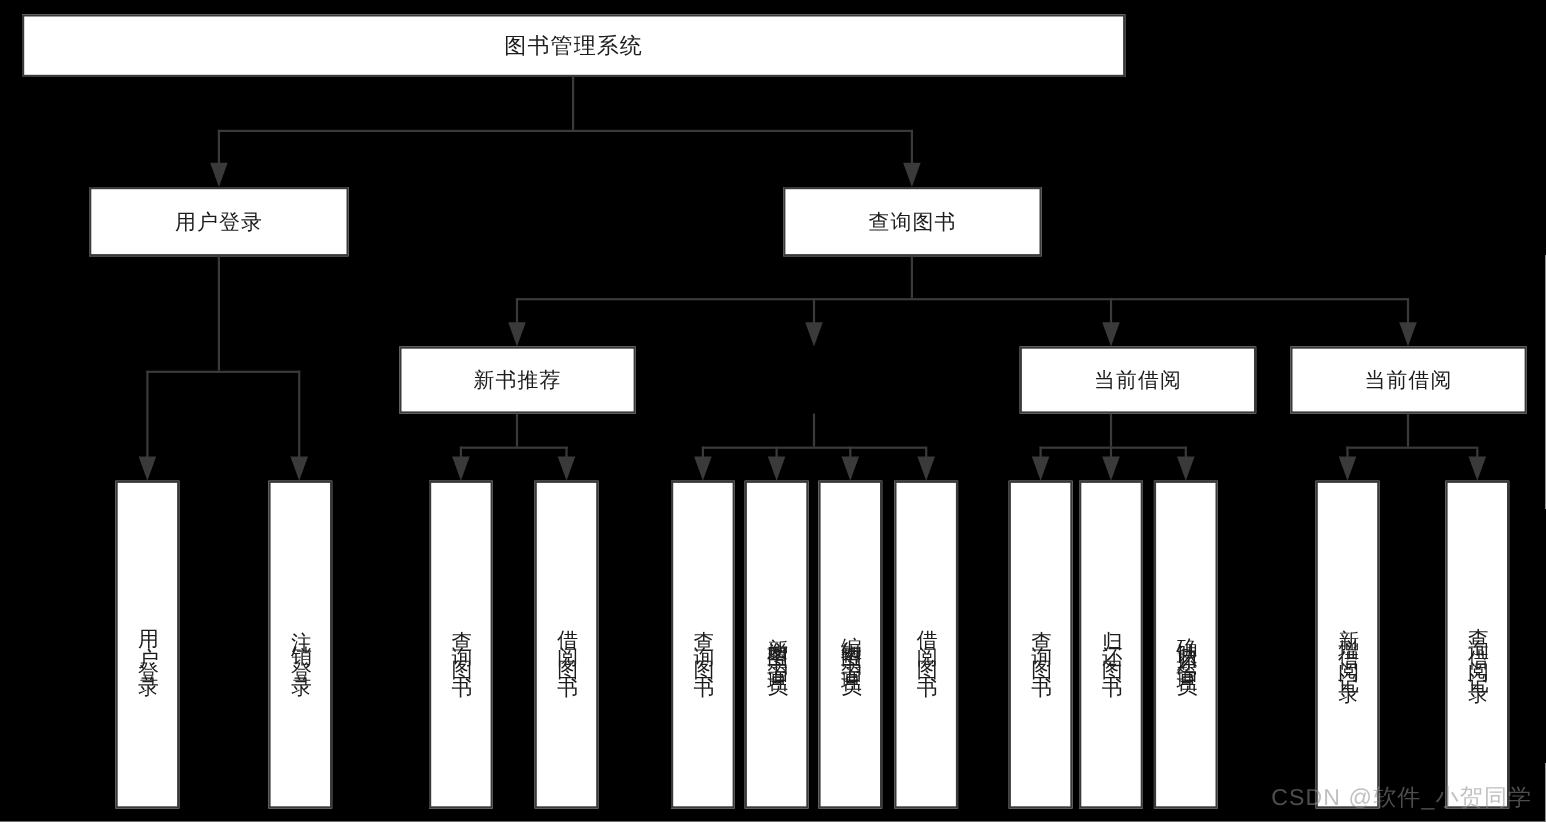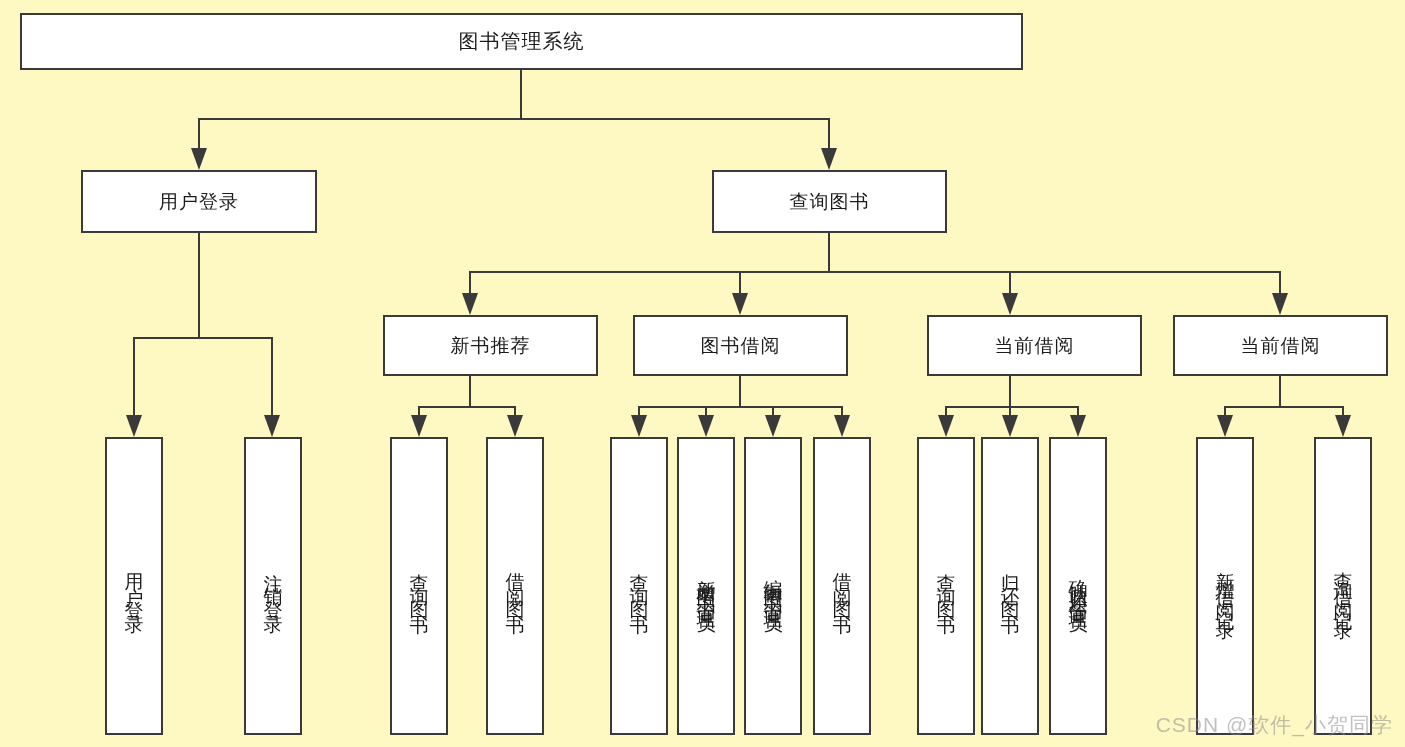--- a/index.html
+++ b/index.html
@@ -1,17 +1,17 @@
 <!DOCTYPE html>
 <html><head>
 <meta charset="utf-8">
 <style>
   html,body{margin:0;padding:0;background:#ffffff;}
   .canvas{
-    position:relative;width:1405px;height:747px;background:#fef9c3;overflow:hidden;
+    position:relative;width:1405px;height:747px;background:#000000;overflow:hidden;
     font-family:"Liberation Sans","DejaVu Sans",sans-serif;color:#1c1c1c;
   }
   .box{
     position:absolute;background:#ffffff;border:2px solid #3a3a3a;
     display:flex;align-items:center;justify-content:center;
     font-size:19px;letter-spacing:1px;box-sizing:border-box;text-align:center;
   }
   .box.root{font-size:20px;}
   .vbox{
     position:absolute;background:#ffffff;border:2px solid #3a3a3a;
@@ -70,25 +70,22 @@
   <div class="hline" style="left:469px;top:271px;width:812px;"></div>
   <div class="vline" style="left:469px;top:271px;height:26px;"></div>
   <div class="arrow" style="left:462px;top:293px;"></div>
   <div class="vline" style="left:739px;top:271px;height:26px;"></div>
   <div class="arrow" style="left:732px;top:293px;"></div>
   <div class="vline" style="left:1009px;top:271px;height:26px;"></div>
   <div class="arrow" style="left:1002px;top:293px;"></div>
   <div class="vline" style="left:1279px;top:271px;height:26px;"></div>
   <div class="arrow" style="left:1272px;top:293px;"></div>
 
-  <div class="box" style="left:363px;top:315px;width:215px;height:61px;margin-left:20px;">
+  <div class="box" style="left:363px;top:315px;width:215px;height:61px;">
     <span>新书推荐</span>
-  </div>
-  <div class="box" style="left:633px;top:315px;width:215px;height:61px;">
-    <span>图书借阅</span>
   </div>
   <div class="box" style="left:903px;top:315px;width:215px;height:61px;margin-left:24px;">
     <span>当前借阅</span>
   </div>
   <div class="box" style="left:1173px;top:315px;width:215px;height:61px;">
     <span>当前借阅</span>
   </div>
 
   <div class="vline" style="left:469px;top:376px;height:30px;"></div>
   <div class="hline" style="left:418px;top:406px;width:98px;"></div>

